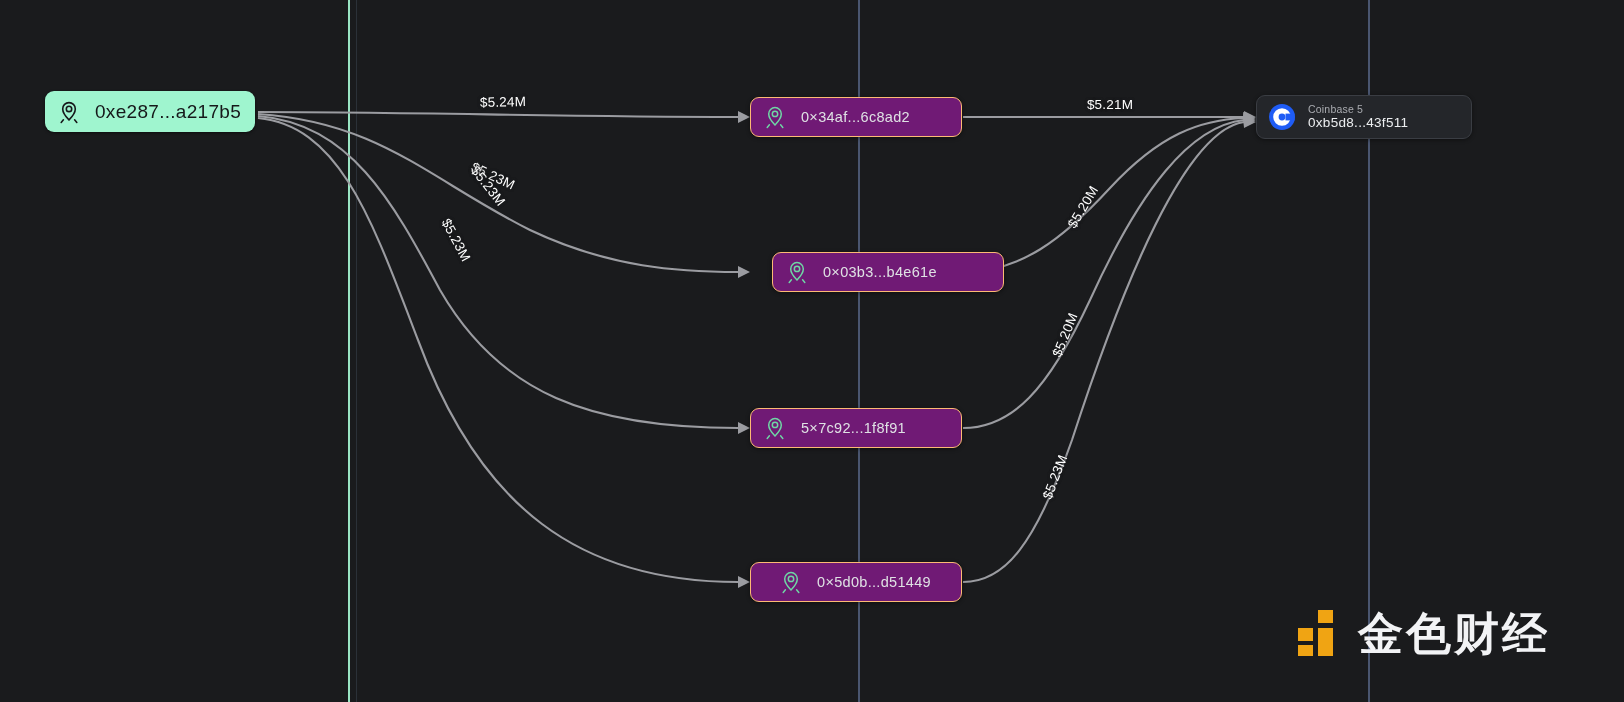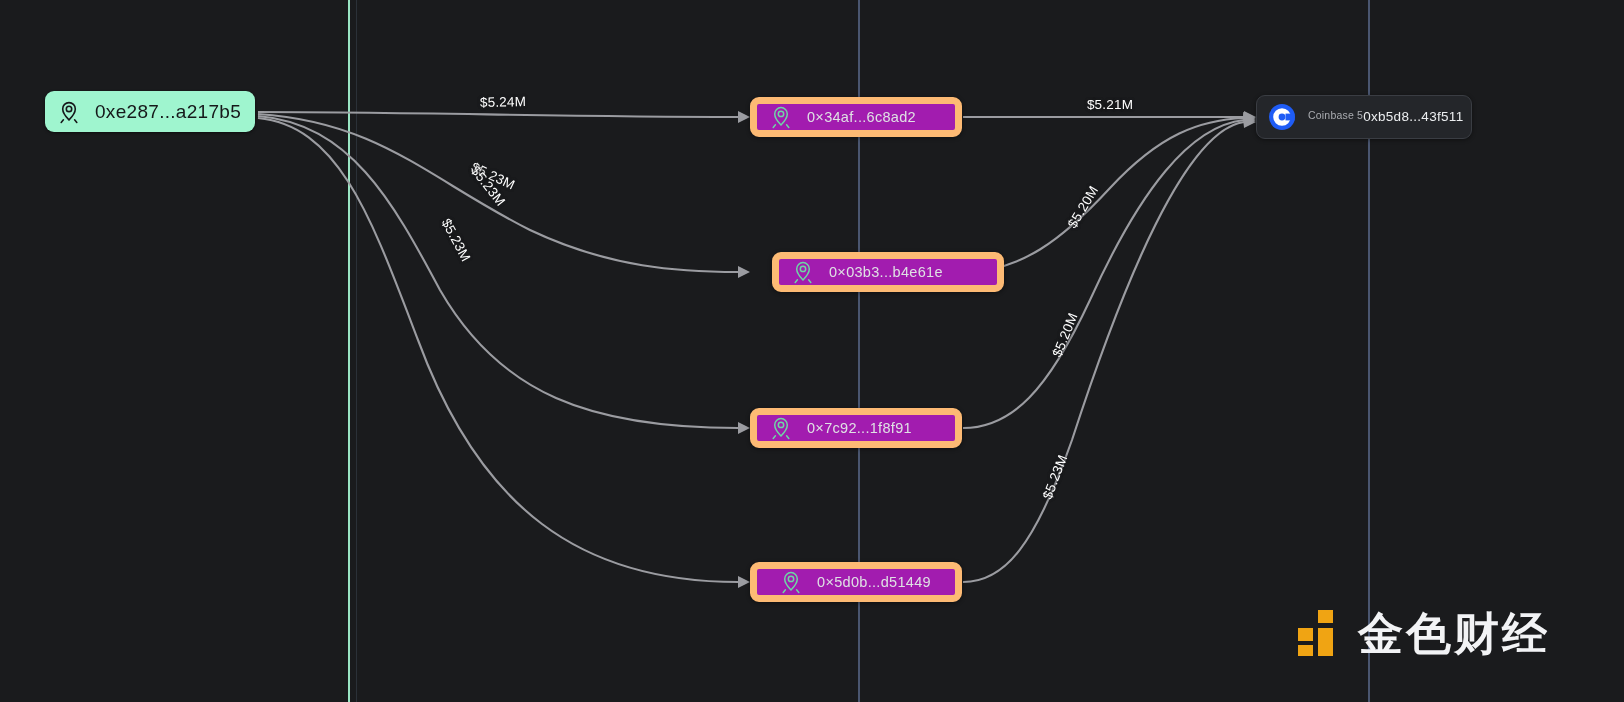--- a/index.html
+++ b/index.html
@@ -68,22 +68,22 @@
     border-radius: 9px;
     height: 40px;
     padding: 0 14px 0 11px;
   }
   .node.source {
     background: #9ff5cf;
     height: 41px;
     box-shadow: 0 1px 3px rgba(0,0,0,0.5);
   }
   .node.mid {
-    background: #a21caf;
-    border: 7px solid #fdba74;
+    background: #701a75;
+    border: 1px solid #fdba74;
     box-shadow: 0 1px 4px rgba(0,0,0,0.45);
   }
   .node.dest {
     background: #24262a;
     border: 1px solid #3a3d43;
     height: 44px;
     box-shadow: 0 1px 4px rgba(0,0,0,0.45);
   }
 
   .node-icon {
@@ -98,21 +98,21 @@
     font-size: 14.5px;
     letter-spacing: 0.3px;
     padding-left: 13px;
     white-space: nowrap;
   }
   .node.source .node-label { color: #16181a; font-size: 19px; }
   .node.mid .node-label    { color: #dfe1e4; }
 
   .dest-text {
     display: flex;
-    flex-direction: row;
+    flex-direction: column;
     justify-content: flex-end;
     padding-left: 12px;
     line-height: 1.15;
   }
   .dest-name {
     font-size: 10.5px;
     color: #a9abb0;
     letter-spacing: 0.2px;
     white-space: nowrap;
   }
@@ -233,21 +233,21 @@
   </div>
 
   <div class="node mid" style="left:750px; top:408px; width:212px;">
     <span class="node-icon">
       <svg width="24" height="24" viewBox="0 0 24 24" fill="none" stroke="#6fd6a5" stroke-width="1.5" stroke-linecap="round">
         <path d="M12 2.6c-3.5 0-6.3 2.8-6.3 6.3 0 4.5 6.3 11 6.3 11s6.3-6.5 6.3-11c0-3.5-2.8-6.3-6.3-6.3z"></path>
         <circle cx="12" cy="8.9" r="2.7"></circle>
         <path d="M6.4 19.8 4.2 22.4M17.6 19.8l2.2 2.6"></path>
       </svg>
     </span>
-    <span class="node-label">0×7c92...1f8f91</span>
+    <span class="node-label">5×7c92...1f8f91</span>
   </div>
 
   <div class="node mid" style="left:750px; top:562px; width:212px;justify-content:center;">
     <span class="node-icon">
       <svg width="24" height="24" viewBox="0 0 24 24" fill="none" stroke="#6fd6a5" stroke-width="1.5" stroke-linecap="round">
         <path d="M12 2.6c-3.5 0-6.3 2.8-6.3 6.3 0 4.5 6.3 11 6.3 11s6.3-6.5 6.3-11c0-3.5-2.8-6.3-6.3-6.3z"></path>
         <circle cx="12" cy="8.9" r="2.7"></circle>
         <path d="M6.4 19.8 4.2 22.4M17.6 19.8l2.2 2.6"></path>
       </svg>
     </span>

